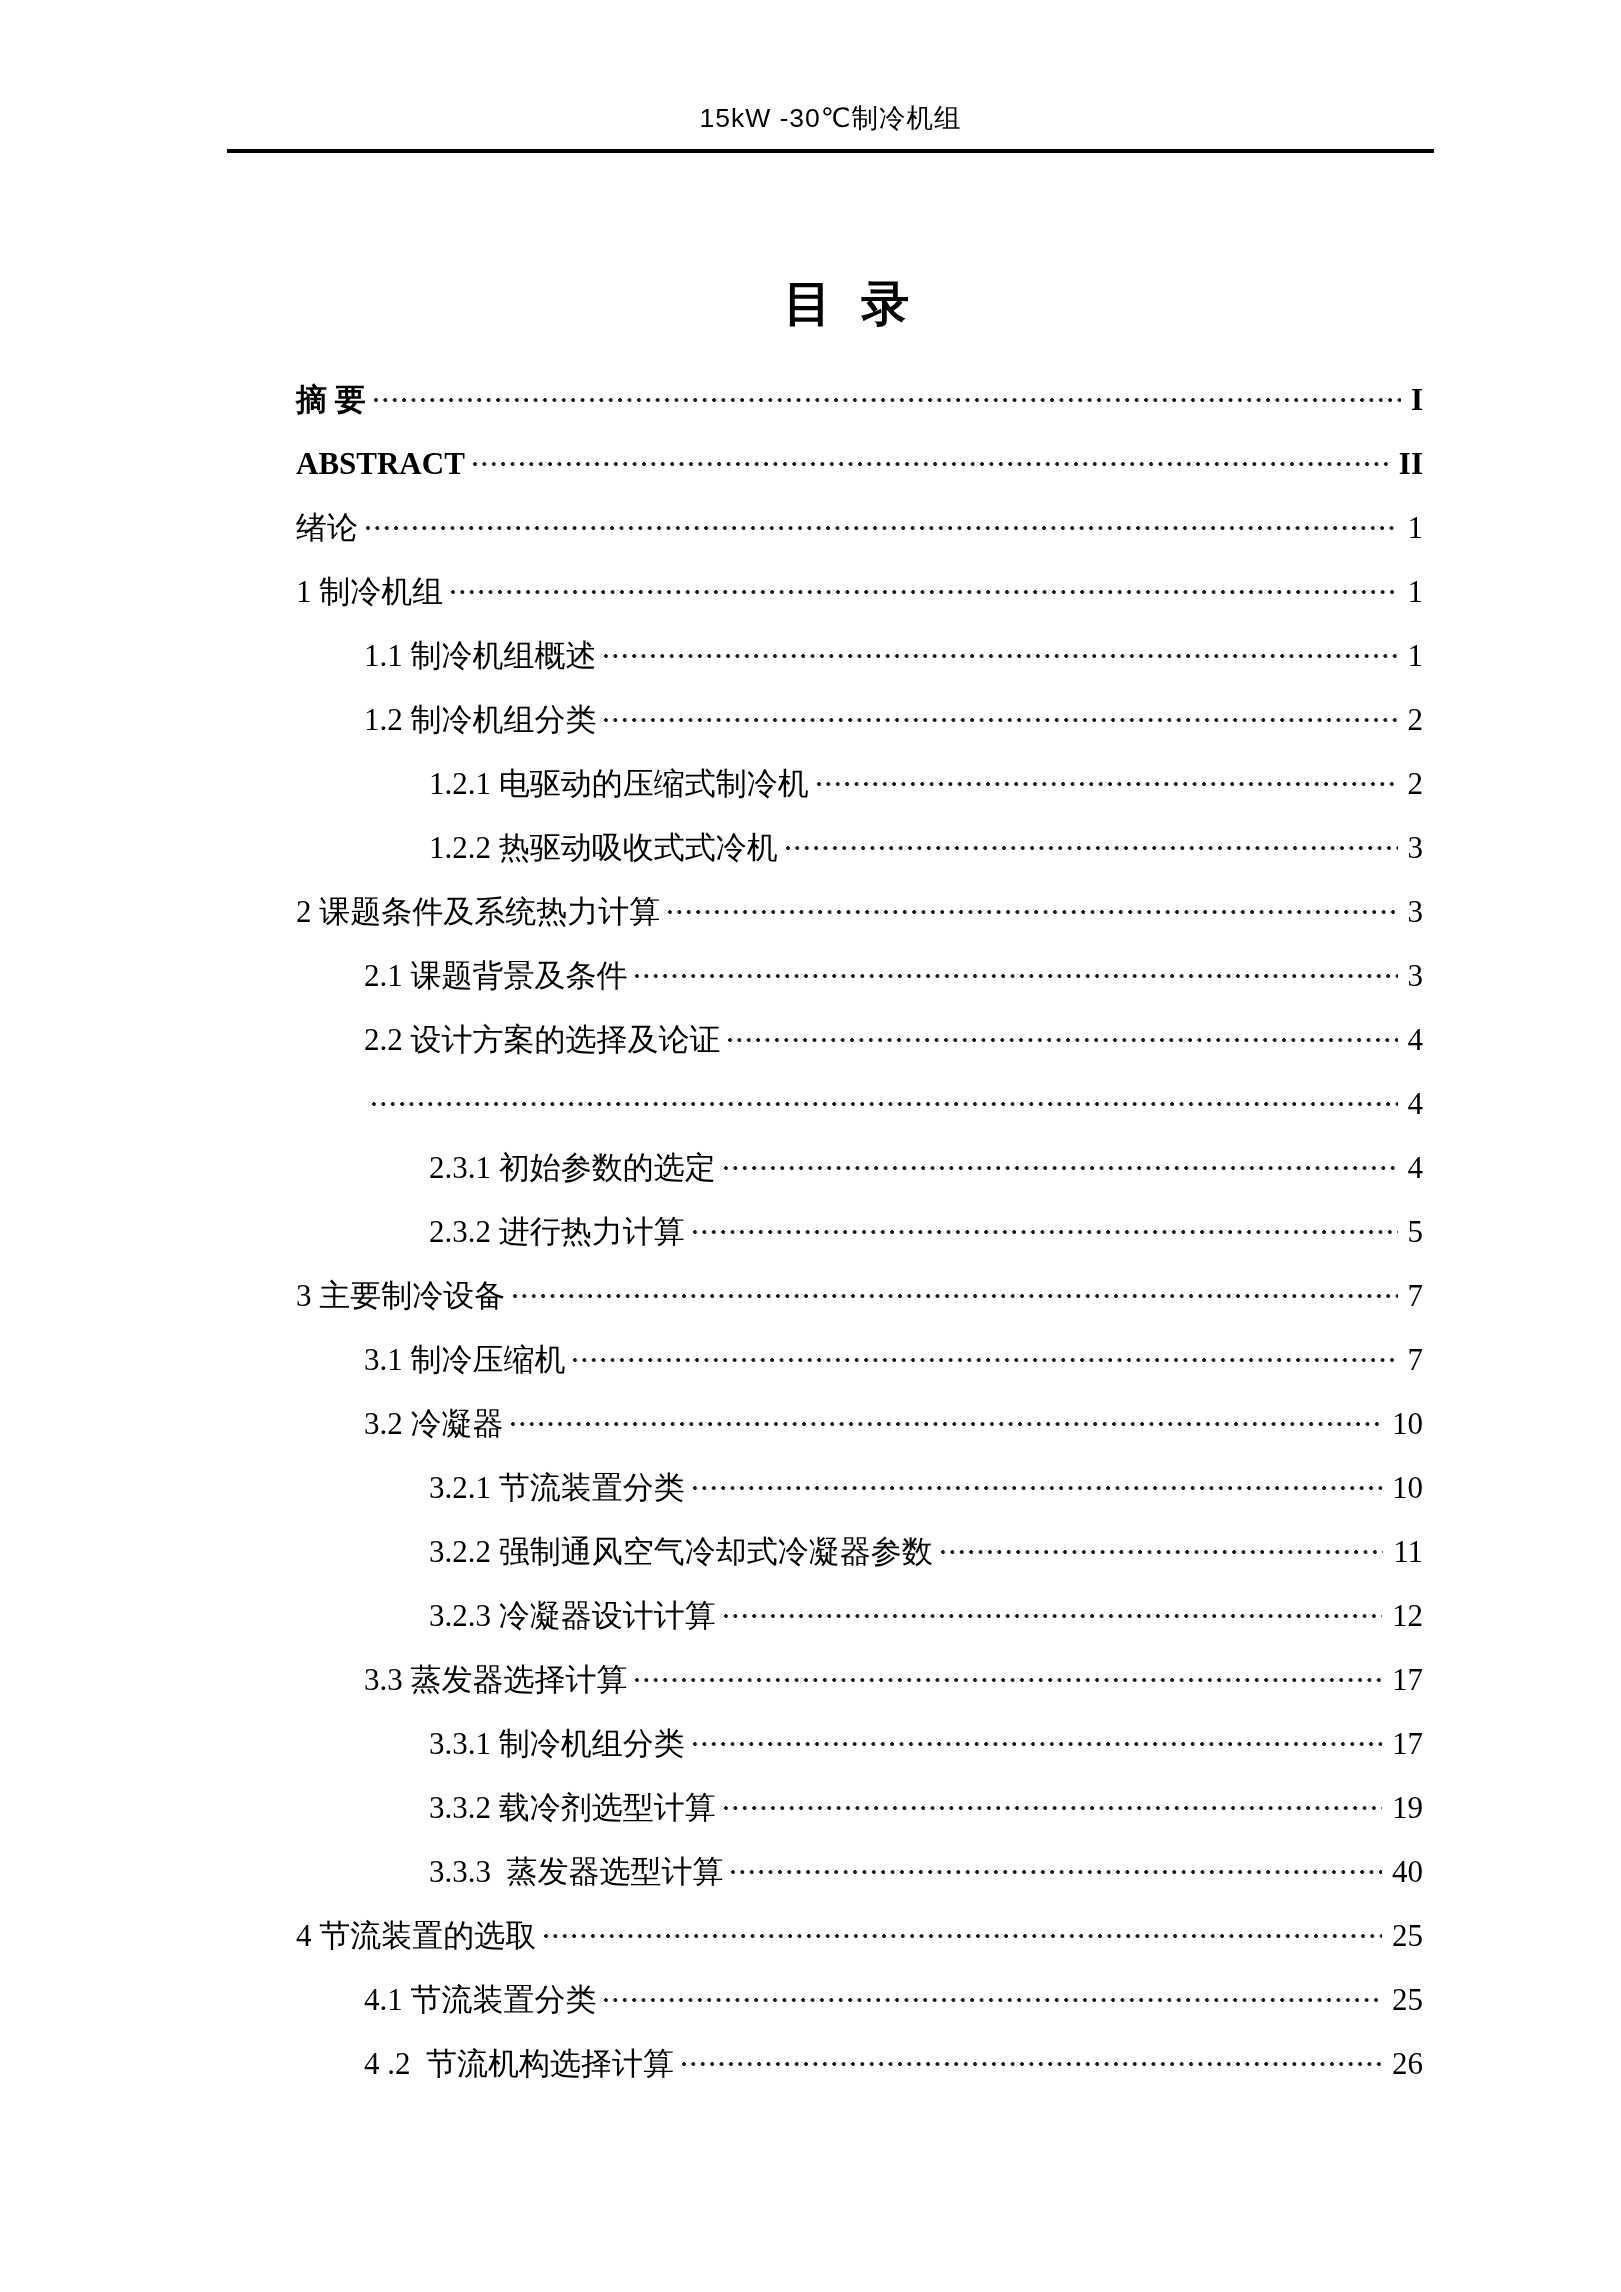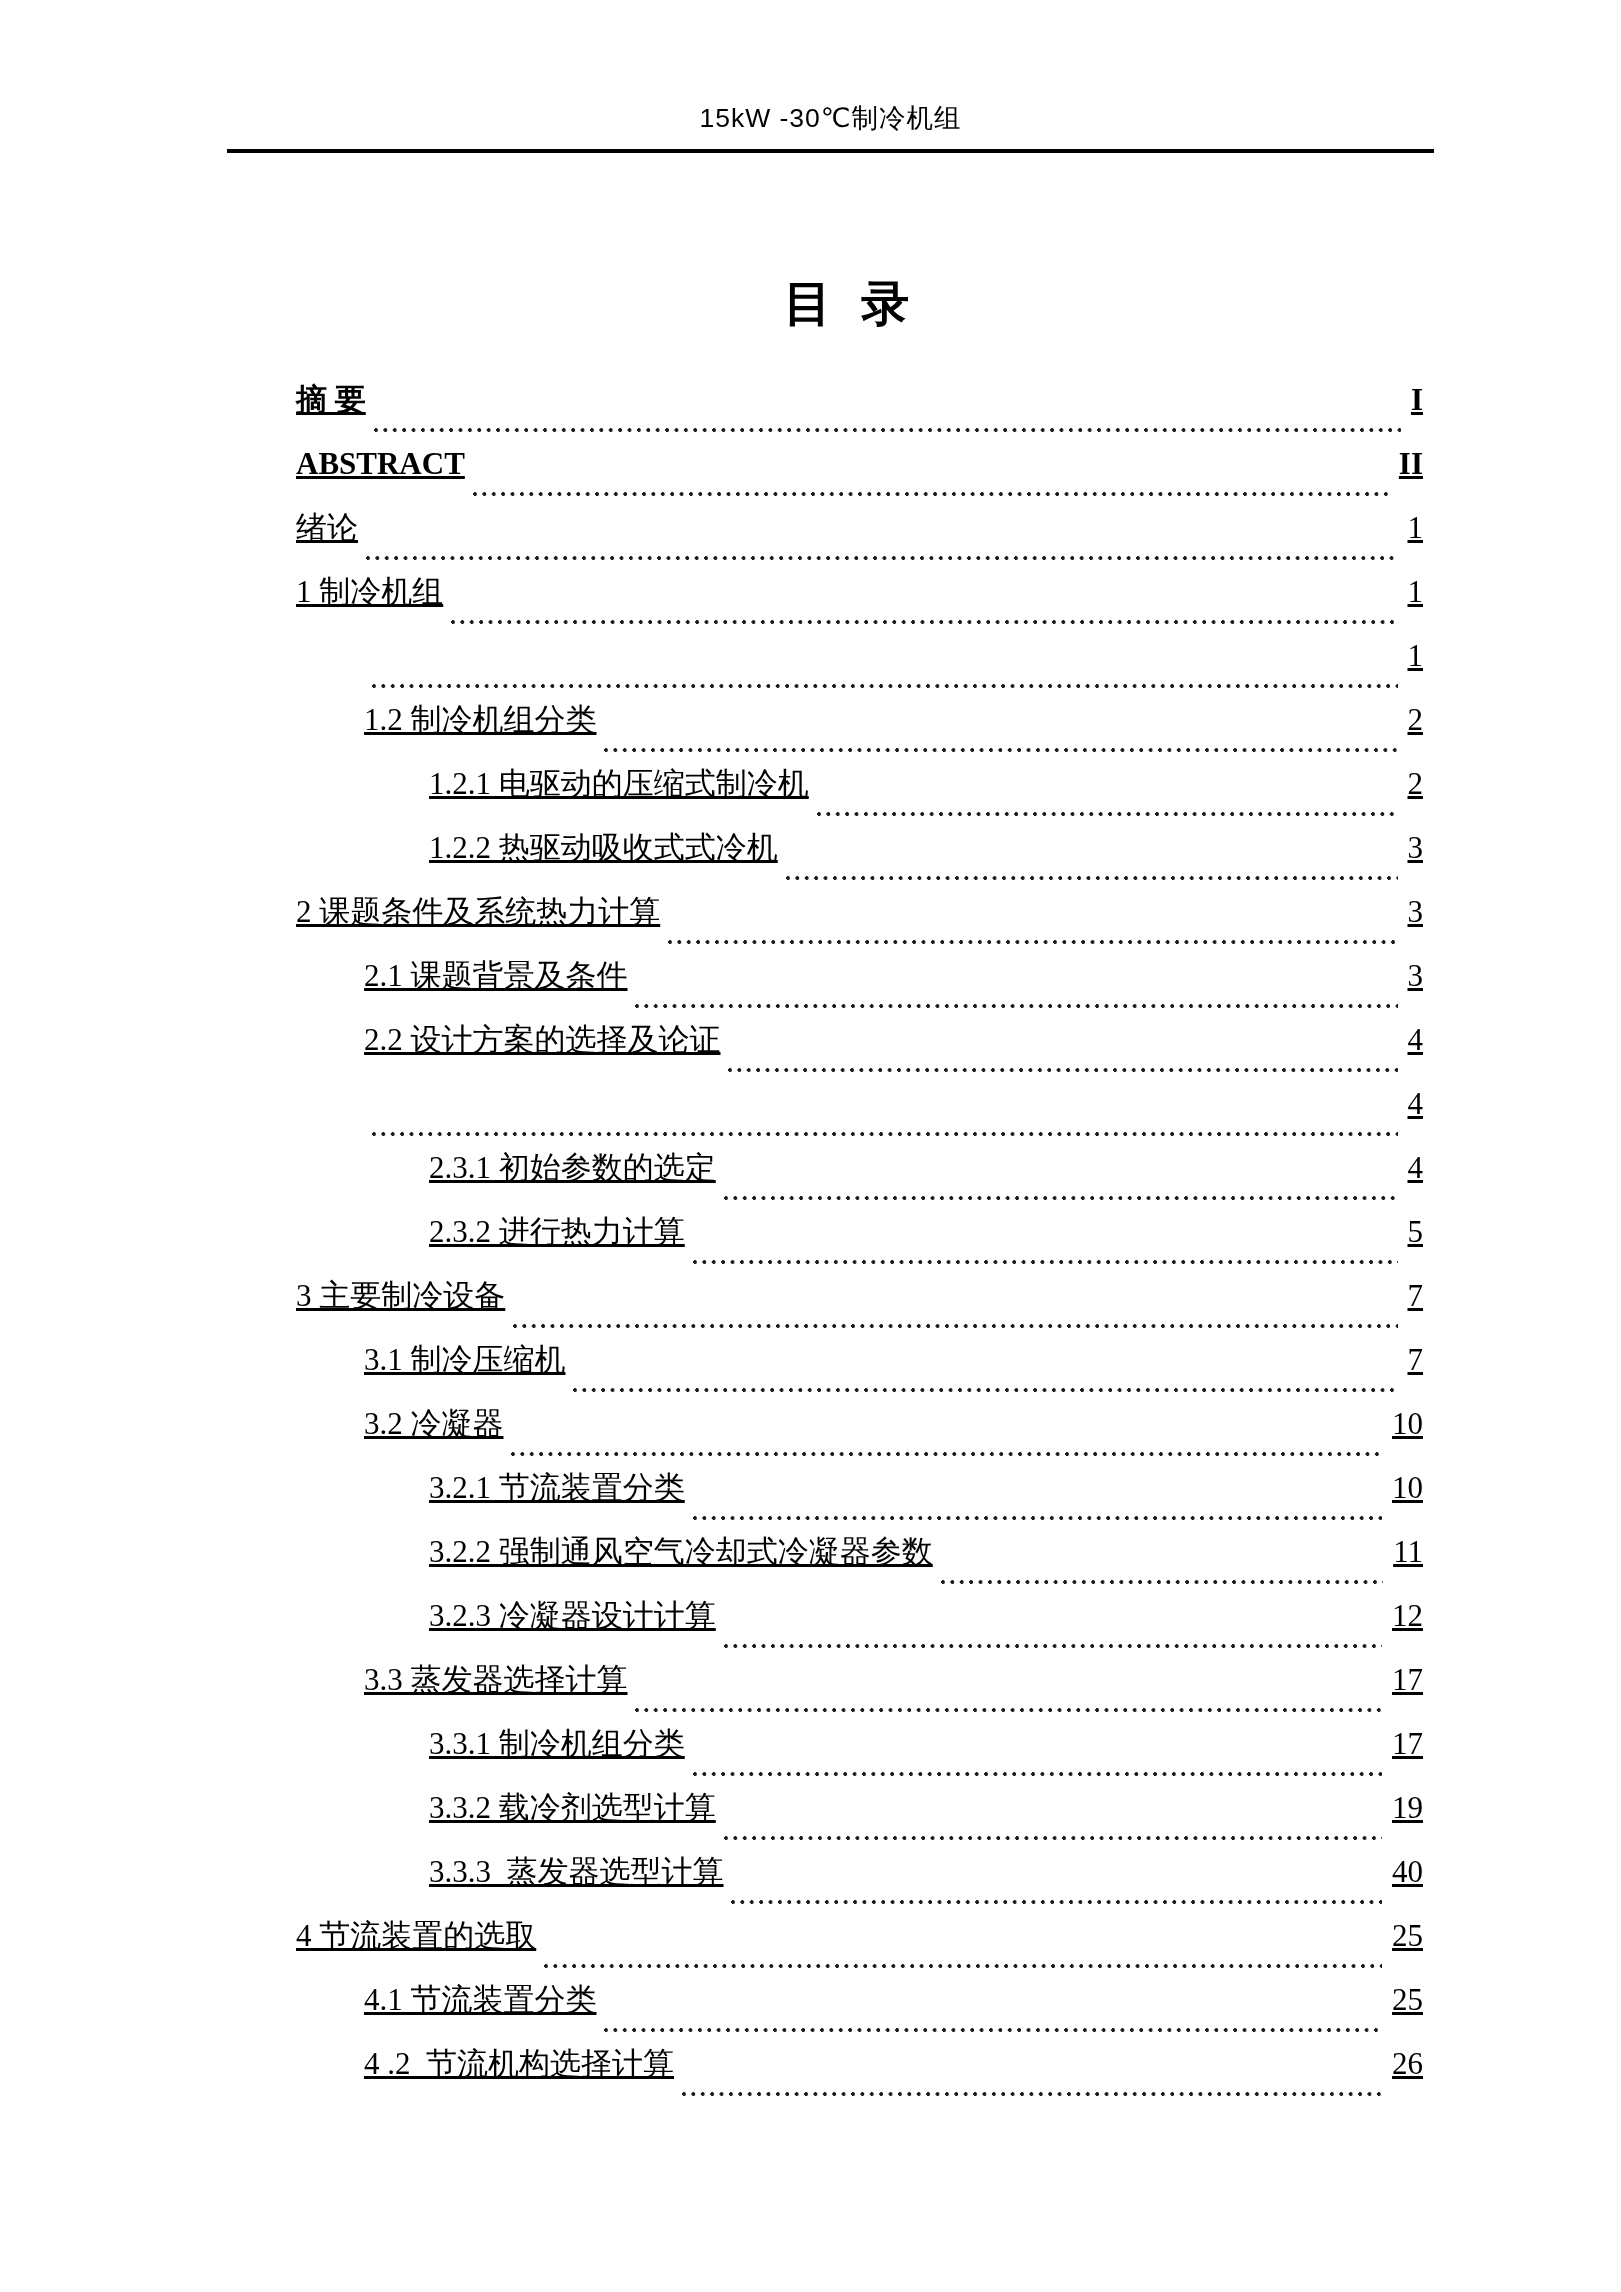--- a/index.html
+++ b/index.html
@@ -45,25 +45,24 @@
     white-space:pre;
   }
   .toc{
     position:absolute;
     left:296px;
     top:368px;
     width:1127px;
   }
   .toc-row{
     display:flex;
-    align-items:flex-end;
+    align-items:center;
     height:64px;
     line-height:64px;
     font-size:31px;
-    text-decoration:underline;
   }
   .toc-row.lvl1{padding-left:68px;}
   .toc-row.lvl2{padding-left:133px;}
   .toc-row.bold{font-weight:bold;}
   .toc-label{
     flex:0 0 auto;
     white-space:pre;
   }
   .toc-leader{
     flex:1 1 auto;
@@ -104,20 +103,21 @@
         <span class="toc-label">绪论</span>
         <span class="toc-leader"></span>
         <span class="toc-page">1</span>
       </div>
       <div class="toc-row lvl0">
         <span class="toc-label">1 制冷机组</span>
         <span class="toc-leader"></span>
         <span class="toc-page">1</span>
       </div>
       <div class="toc-row lvl1">
+        <span class="toc-label">1.1 制冷机组概述</span>
         <span class="toc-leader"></span>
         <span class="toc-page">1</span>
       </div>
       <div class="toc-row lvl1">
         <span class="toc-label">1.2 制冷机组分类</span>
         <span class="toc-leader"></span>
         <span class="toc-page">2</span>
       </div>
       <div class="toc-row lvl2">
         <span class="toc-label">1.2.1 电驱动的压缩式制冷机</span>

